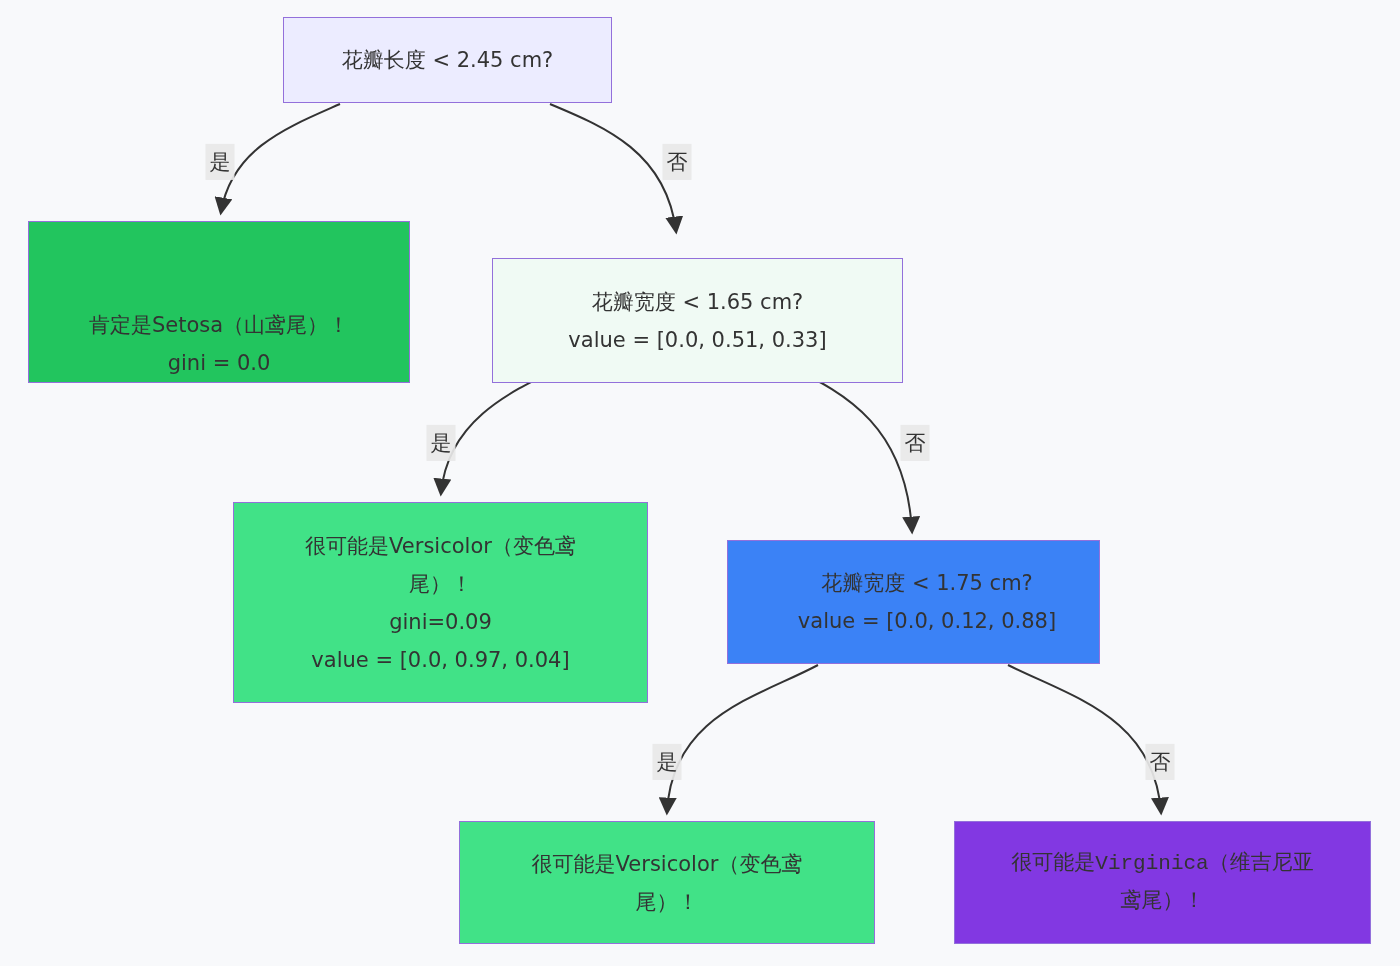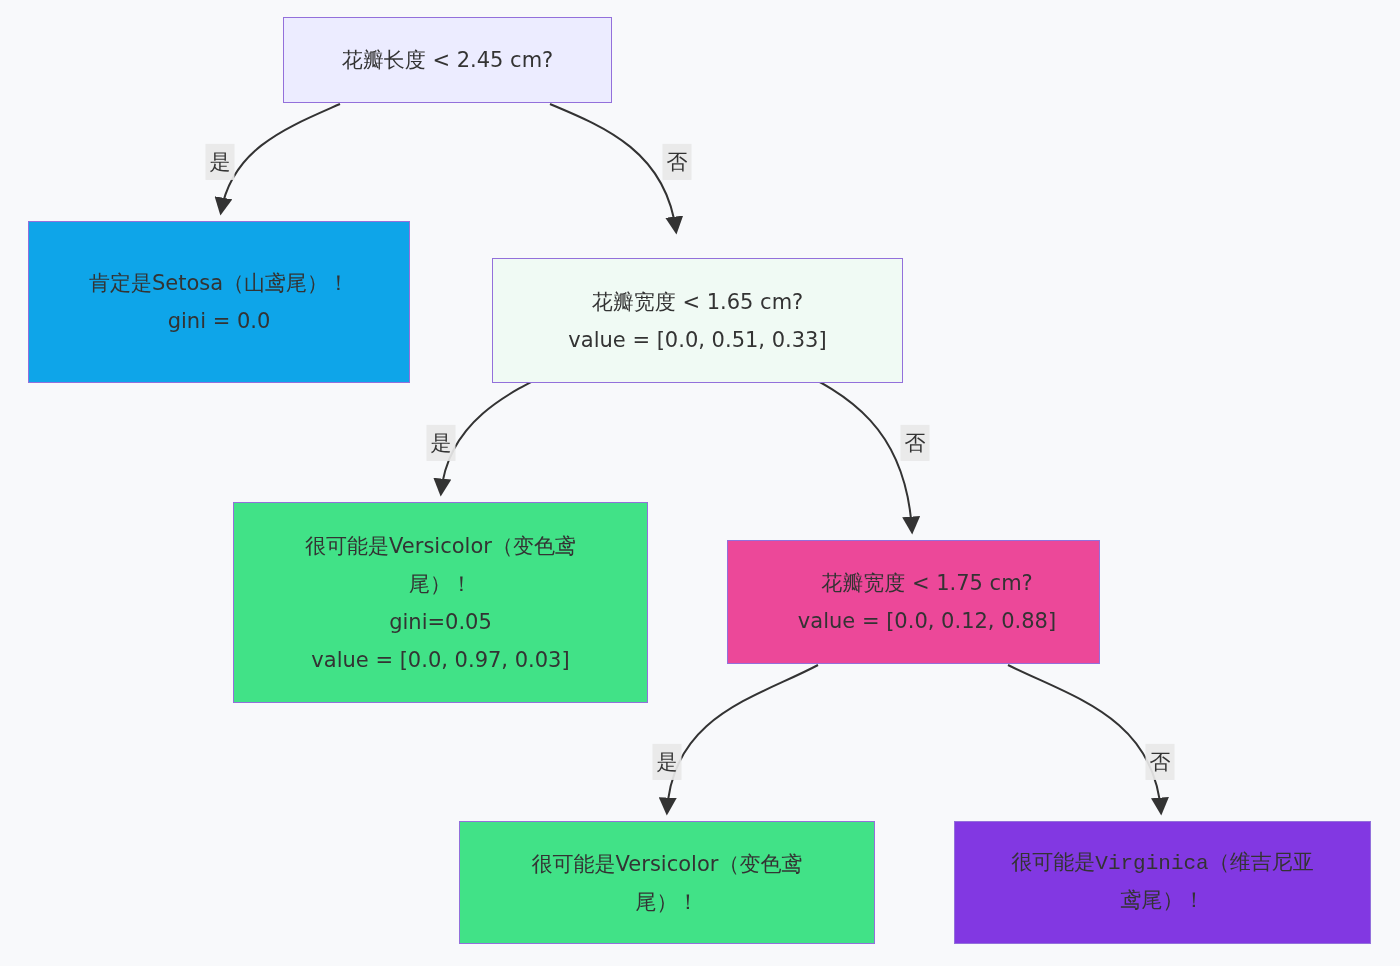--- a/index.html
+++ b/index.html
@@ -91,43 +91,43 @@
   <div class="edge-label edge-label-3">否</div>
   <div class="edge-label edge-label-4">是</div>
   <div class="edge-label edge-label-5">否</div>
 
   <div class="node node-root" style="background: rgb(236, 236, 255);">
     <div class="lines">
       <div>花瓣长度 &lt; 2.45 cm?</div>
     </div>
   </div>
 
-  <div class="node node-setosa" style="background: #0ea5e9;">
+  <div class="node node-setosa" style="background: #22c55e; justify-content: flex-end;">
     <div class="lines">
       <div>肯定是Setosa（山鸢尾）！</div>
       <div>gini = 0.0</div>
     </div>
   </div>
 
   <div class="node node-q165" style="background: rgb(240, 250, 244);">
     <div class="lines">
       <div>花瓣宽度 &lt; 1.65 cm?</div>
       <div>value = [0.0, 0.51, 0.33]</div>
     </div>
   </div>
 
   <div class="node node-versi1" style="background: rgb(65, 226, 135);">
     <div class="lines">
       <div>很可能是Versicolor（变色鸢尾）！</div>
-      <div>gini=0.05</div>
-      <div>value = [0.0, 0.97, 0.03]</div>
+      <div>gini=0.09</div>
+      <div>value = [0.0, 0.97, 0.04]</div>
     </div>
   </div>
 
-  <div class="node node-q175" style="background: #ec4899; padding-left: 27px;">
+  <div class="node node-q175" style="background: #3b82f6; padding-left: 27px;">
     <div class="lines">
       <div>花瓣宽度 &lt; 1.75 cm?</div>
       <div>value = [0.0, 0.12, 0.88]</div>
     </div>
   </div>
 
   <div class="node node-versi2" style="background: rgb(65, 226, 135);">
     <div class="lines">
       <div>很可能是Versicolor（变色鸢尾）！</div>
     </div>

